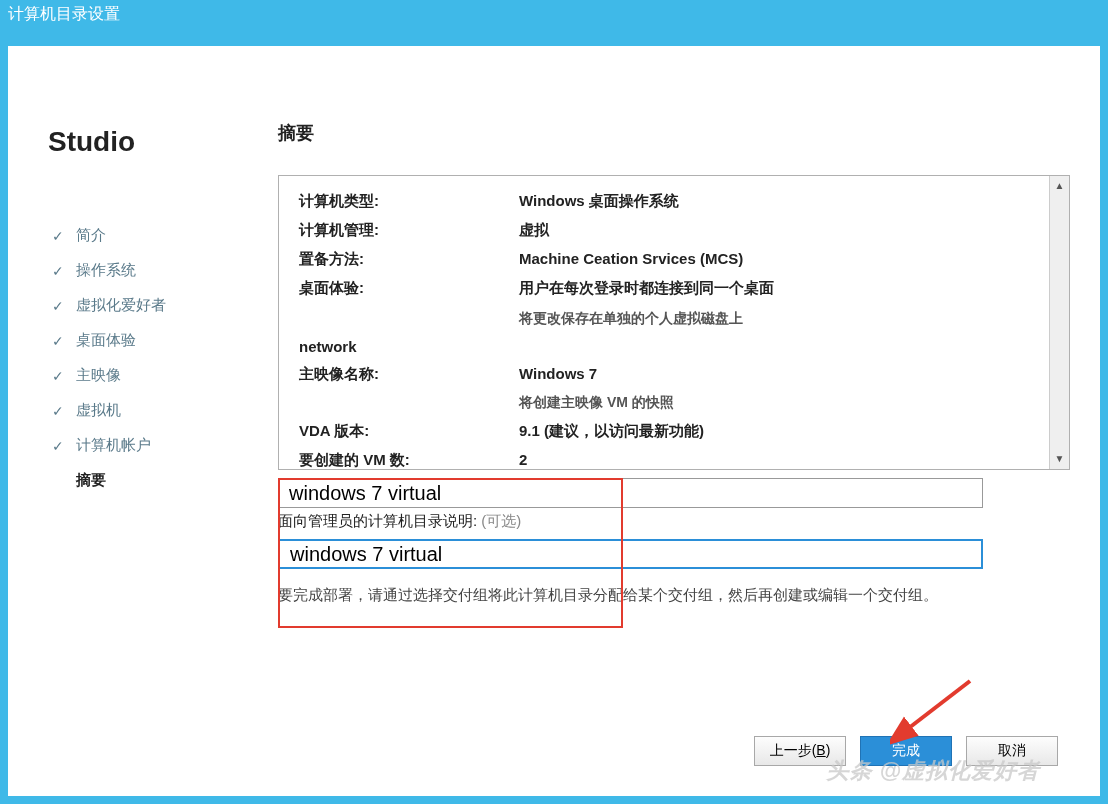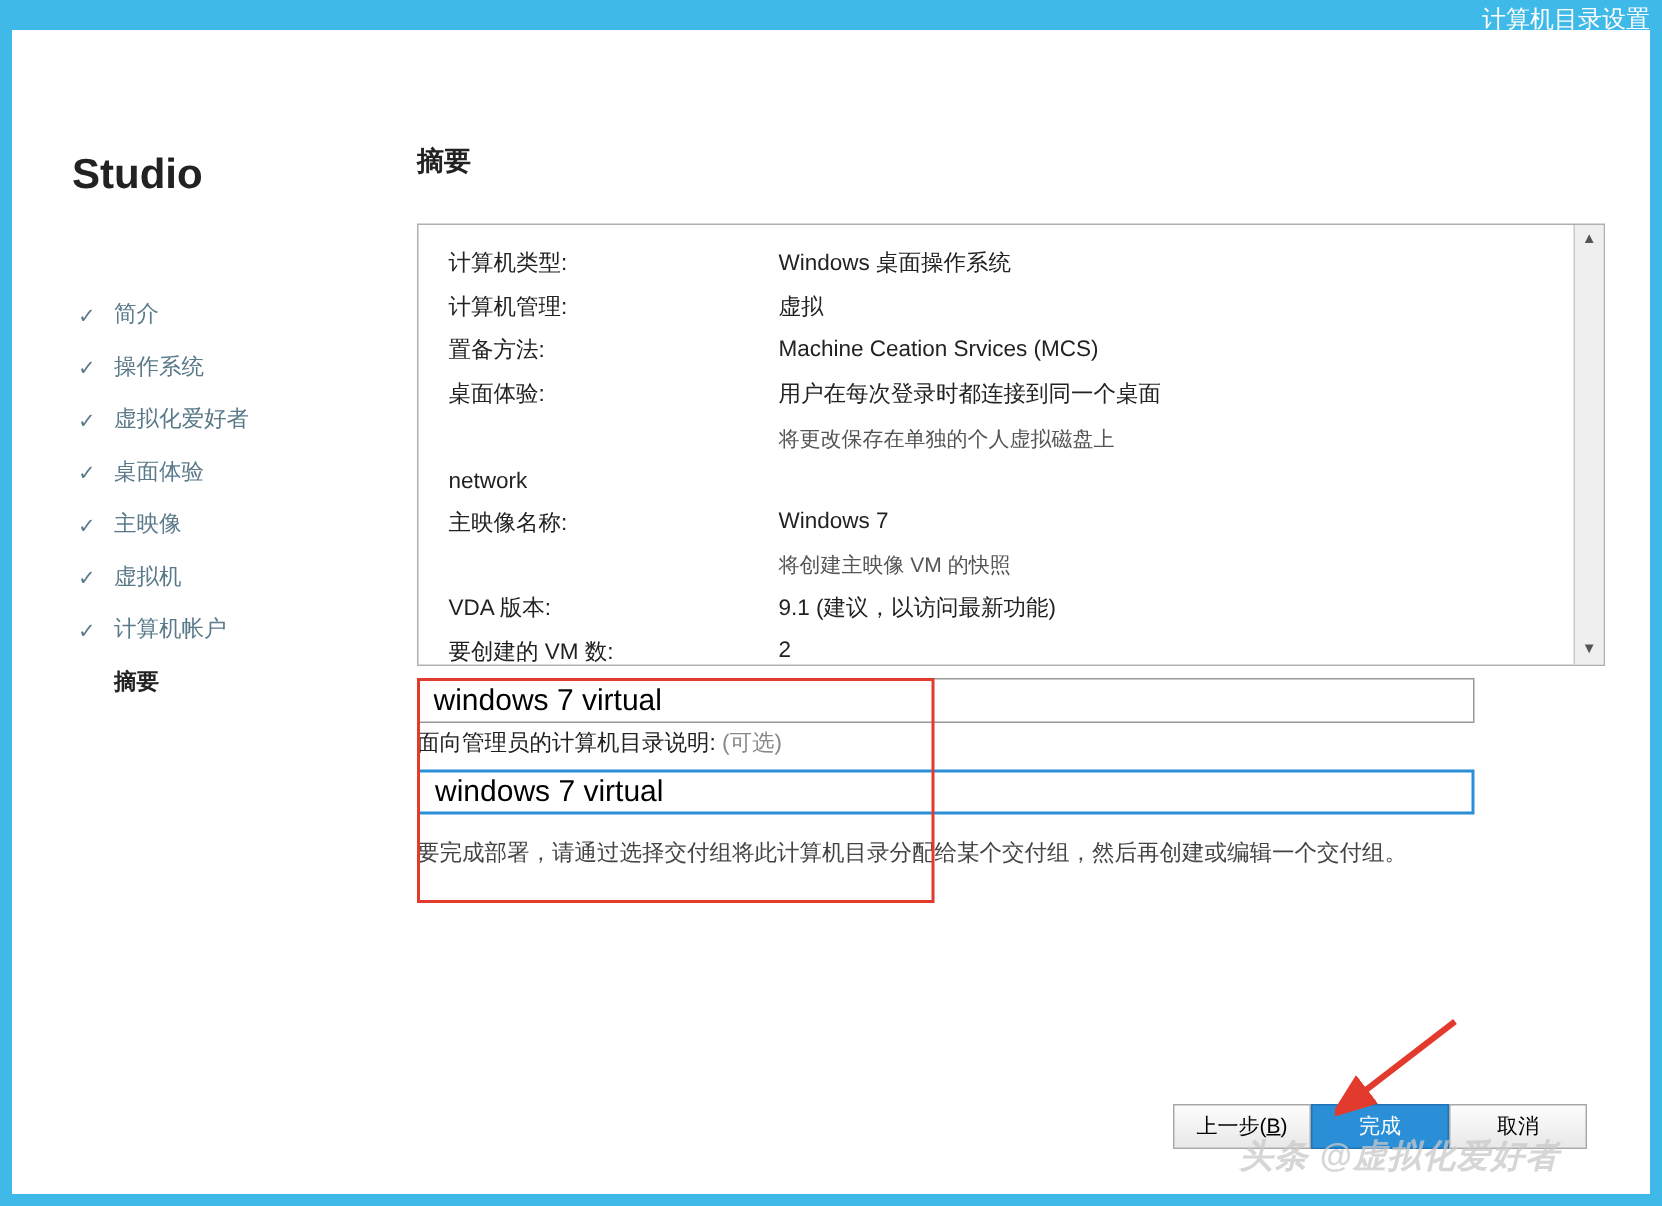--- a/index.html
+++ b/index.html
@@ -1,54 +1,54 @@
 <!DOCTYPE html>
 <html><head>
   <meta charset="utf-8">
   <style>
     * { box-sizing: border-box; margin: 0; padding: 0; }
     body { font-family: "Microsoft YaHei", "Segoe UI", sans-serif; background: #fff; width: 1108px; height: 804px; overflow: hidden; position: relative; }
     
     .window { width: 1108px; height: 804px; border: 8px solid #3fb9e8; background: #fff; position: relative; }
     
-    .title-bar { height: 20px; background: #3fb9e8; color: #fff; text-align: right; font-size: 16px; line-height: 20px; margin-top: -8px; padding-top: 4px; }
+    .title-bar { height: 46px; background: #3fb9e8; color: #fff; text-align: left; font-size: 16px; line-height: 20px; margin-top: -8px; padding-top: 4px; }
     
     .content { display: flex; height: calc(100% - 28px); padding: 40px 30px 0 20px; }
     
     .sidebar { width: 250px; padding: 40px 20px 0 20px; }
     .sidebar-title { font-size: 28px; font-weight: 600; color: #222; margin-bottom: 60px; }
     .nav-list { list-style: none; }
     .nav-item { display: flex; align-items: center; padding: 8px 4px; font-size: 15px; color: #5a7a8a; cursor: pointer; }
     .nav-item .check { color: #5a7a8a; margin-right: 10px; font-size: 14px; width: 14px; }
     .nav-item.active { font-weight: 700; color: #222; }
     .nav-item.active .check { visibility: hidden; }
     
     .main { flex: 1; padding-top: 35px; }
     .section-title { font-size: 18px; font-weight: 700; color: #222; margin-bottom: 30px; }
     
     .summary-box { border: 1px solid #b0b0b0; height: 295px; position: relative; overflow: hidden; }
     .summary-content { padding: 16px 20px; }
-    .summary-row { display: flex; margin-bottom: 10px; font-size: 15px; }
+    .summary-row { display: flex; margin-bottom: 10px; font-size: 15px; font-weight: bold; }
     .summary-label { width: 220px; color: #222; }
     .summary-value { flex: 1; color: #222; }
     .summary-sub { font-size: 14px; color: #555; margin-top: 12px; }
     .scrollbar { position: absolute; right: 0; top: 0; width: 20px; height: 100%; background: #efefef; border-left: 1px solid #ccc; }
     .scroll-arrow { height: 20px; text-align: center; font-size: 10px; color: #555; line-height: 20px; cursor: pointer; }
     .scroll-track { height: calc(100% - 40px); position: relative; }
     .highlight-full { position: absolute; left: 0; top: 0; border: 2px solid #e23b2e; width: 345px; height: 150px; z-index: 5; pointer-events: none; }
     
     .form-section { margin-top: 8px; position: relative; }
     .form-label { font-size: 15px; color: #222; margin-bottom: 8px; margin-top: 4px; }
     .form-label .optional { color: #888; }
     .form-input { width: 705px; height: 30px; border: 1px solid #999; padding: 0 10px; font-size: 20px; font-family: inherit; }
     .form-input.focused { border: 2px solid #2b8fd8; }
     
     .help-text { font-size: 15px; color: #444; margin-top: 14px; line-height: 1.6; width: 710px; }
     
-    .button-row { position: absolute; bottom: 30px; right: 42px; display: flex; }
+    .button-row { position: absolute; bottom: 30px; right: 42px; display: flex; gap: 14px; }
     .btn { width: 92px; height: 30px; border: 1px solid #a8a8a8; background: linear-gradient(#fdfdfd, #e8e8e8); font-size: 14px; cursor: pointer; font-family: inherit; }
     .btn-primary { background: #2b8fd8; color: #fff; border: 1px solid #2073b5; }
     .underline-key { text-decoration: underline; }
     
     .watermark { position: absolute; bottom: 10px; right: 60px; font-size: 22px; font-style: italic; font-weight: 600; color: rgba(200,200,200,0.75); letter-spacing: 1px; z-index: 100; }
     
     .arrow-annotation { position: absolute; bottom: 50px; right: 120px; z-index: 50; pointer-events: none; }
   </style>
 </head>
 <body>

